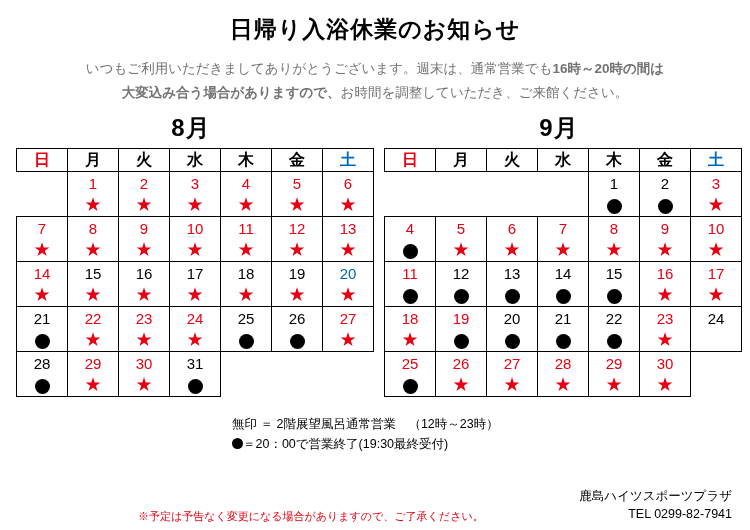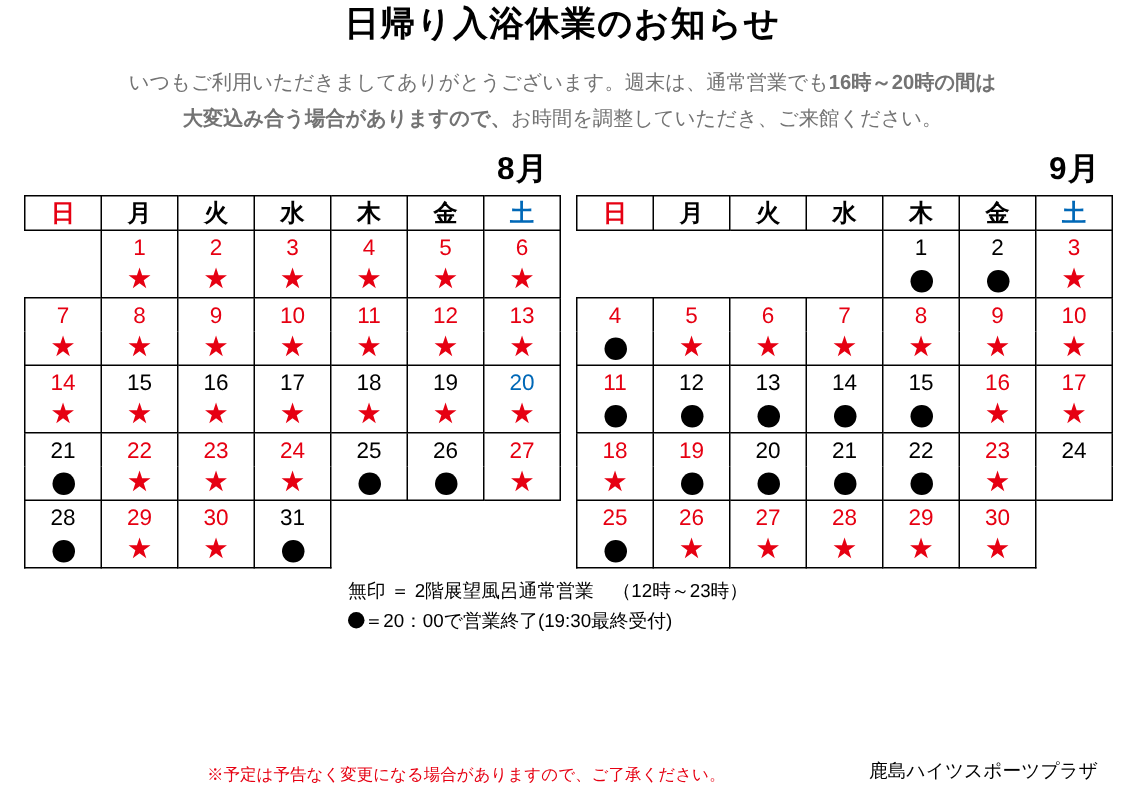--- a/index.html
+++ b/index.html
@@ -19,20 +19,21 @@
     width: 750px;
     height: 530px;
     position: relative;
     box-sizing: border-box;
   }
   .title {
     text-align: center;
     font-size: 23px;
     font-weight: bold;
     letter-spacing: 1px;
+    padding-top: 14px;
     color: #000;
   }
   .lead {
     margin-top: 12px;
     text-align: center;
     font-size: 13.5px;
     line-height: 1.75;
     color: #737373;
     padding: 0 34px;
   }
@@ -43,22 +44,22 @@
     margin-top: 8px;
     display: flex;
     justify-content: space-between;
     padding: 0 16px;
     box-sizing: border-box;
   }
   .cal {
     width: 350px;
   }
   .month {
-    text-align: right;
-    font-size: 21px;
+    text-align: center;
+    font-size: 24px;
     font-weight: bold;
     margin-bottom: 4px;
     letter-spacing: 1px;
   }
   table.grid {
     border-collapse: collapse;
     width: 350px;
     table-layout: fixed;
   }
   table.grid td {
@@ -98,21 +99,21 @@
     display: inline-block;
     width: 15px;
     height: 15px;
     border-radius: 50%;
     background: #000;
     vertical-align: middle;
   }
   .red { color: #e60012; }
   .blue { color: #0068b7; }
   .legend {
-    margin-top: 6px;
+    margin-top: 18px;
     padding-left: 232px;
     font-size: 12.5px;
     line-height: 1.55;
   }
   .legend .lg-row { white-space: nowrap; }
   .legend .lg-star { color: #e60012; }
   .legend .lg-dotmark {
     display: inline-block;
     width: 11px;
     height: 11px;
@@ -391,16 +392,17 @@
     <div class="lg-row">無印 ＝ 2階展望風呂通常営業　（12時～23時）</div>
     <div class="lg-row">
       <span class="lg-dotmark"></span><span>＝20：00で営業終了(19:30最終受付)</span>
     </div>
   </div>
 
   <div class="footer">
     <div class="note">※予定は予告なく変更になる場合がありますので、ご了承ください。</div>
     <div class="company">
       <div>鹿島ハイツスポーツプラザ</div>
+      <div>TEL 0299-82-7941</div>
     </div>
   </div>
 
 </div>
 
 </body></html>

